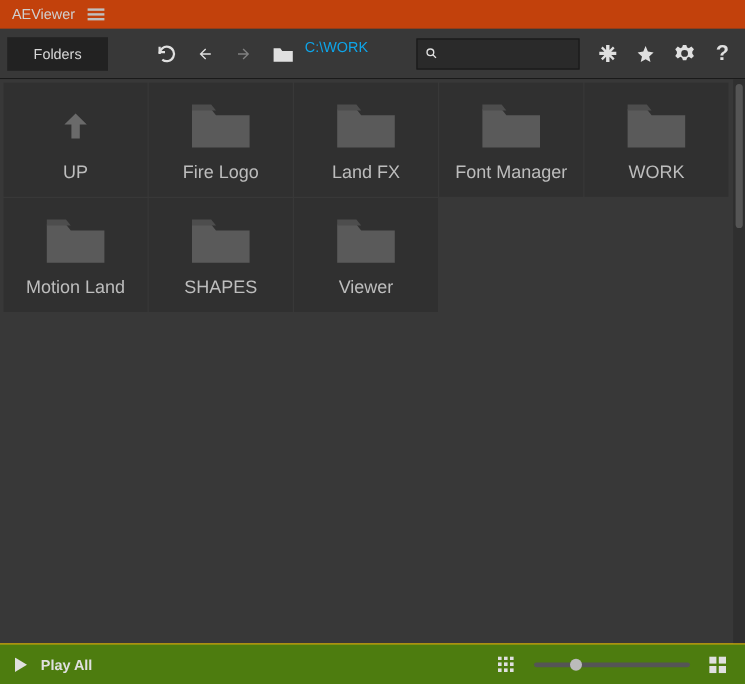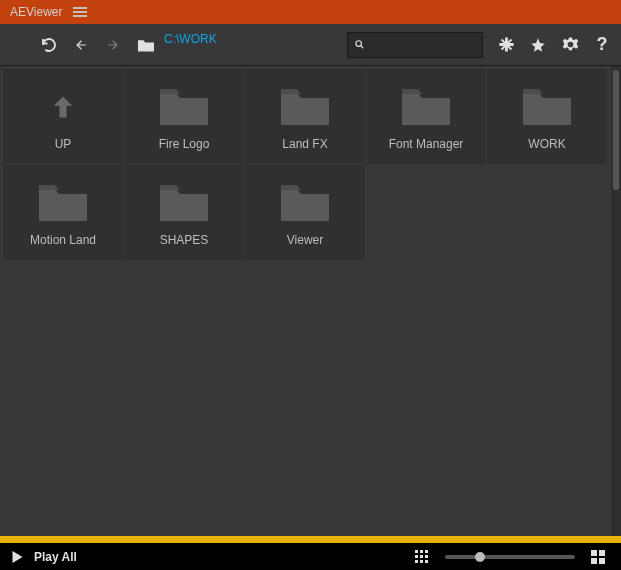--- a/index.html
+++ b/index.html
@@ -102,43 +102,43 @@
     display: flex;
     flex-direction: column;
     align-items: center;
     justify-content: center;
     gap: 10px;
     cursor: pointer;
     padding-top: 8px;
   }
   .item .label {
     color: #bdbdbd;
-    font-size: 12px;
+    font-size: 15px;
     text-align: left;
     padding-bottom: 4px;
   }
   .folder-svg { width: 52px; height: 40px; }
   .up-svg { width: 28px; height: 28px; }
   .scroll-gutter {
     width: 10px;
     background: #2f2f2f;
     display: flex;
     justify-content: center;
   }
   .scroll-thumb {
     width: 6px;
     background: #555;
     height: 120px;
     border-radius: 3px;
     margin-top: 4px;
   }
   .footer {
     height: 34px;
-    background: #000000;
-    border-top: 7px solid #eab308;
+    background: #4d7c0f;
+    border-top: 1px solid #eab308;
     display: flex;
     align-items: center;
     padding: 0 10px;
     gap: 10px;
     color: #e0e0e0;
     font-weight: bold;
     font-size: 12px;
   }
   .slider {
     width: 130px;
@@ -169,20 +169,21 @@
 <body>
 
 <div class="title-bar">
   <span>AEViewer</span>
   <div class="icon-btn" style="width:16px;height:16px;">
     <div class="menu-icon"></div>
   </div>
 </div>
 
 <div class="toolbar">
+  <button class="folders-btn">Folders</button>
   <div style="width:24px;"></div>
   <div class="icon-btn">
     <svg width="18" height="18" viewBox="0 0 24 24" fill="none" stroke="#e0e0e0" stroke-width="2.5">
         <path d="M4 12a8 8 0 1 1 3 6.2"></path>
         <path d="M4 4v6h6"></path>
       </svg>
   </div>
   <div class="icon-btn">
     <svg width="14" height="14" viewBox="0 0 24 24" fill="#e0e0e0">
         <path d="M20 11H7.8l5.6-5.6L12 4l-8 8 8 8 1.4-1.4L7.8 13H20z"></path>

